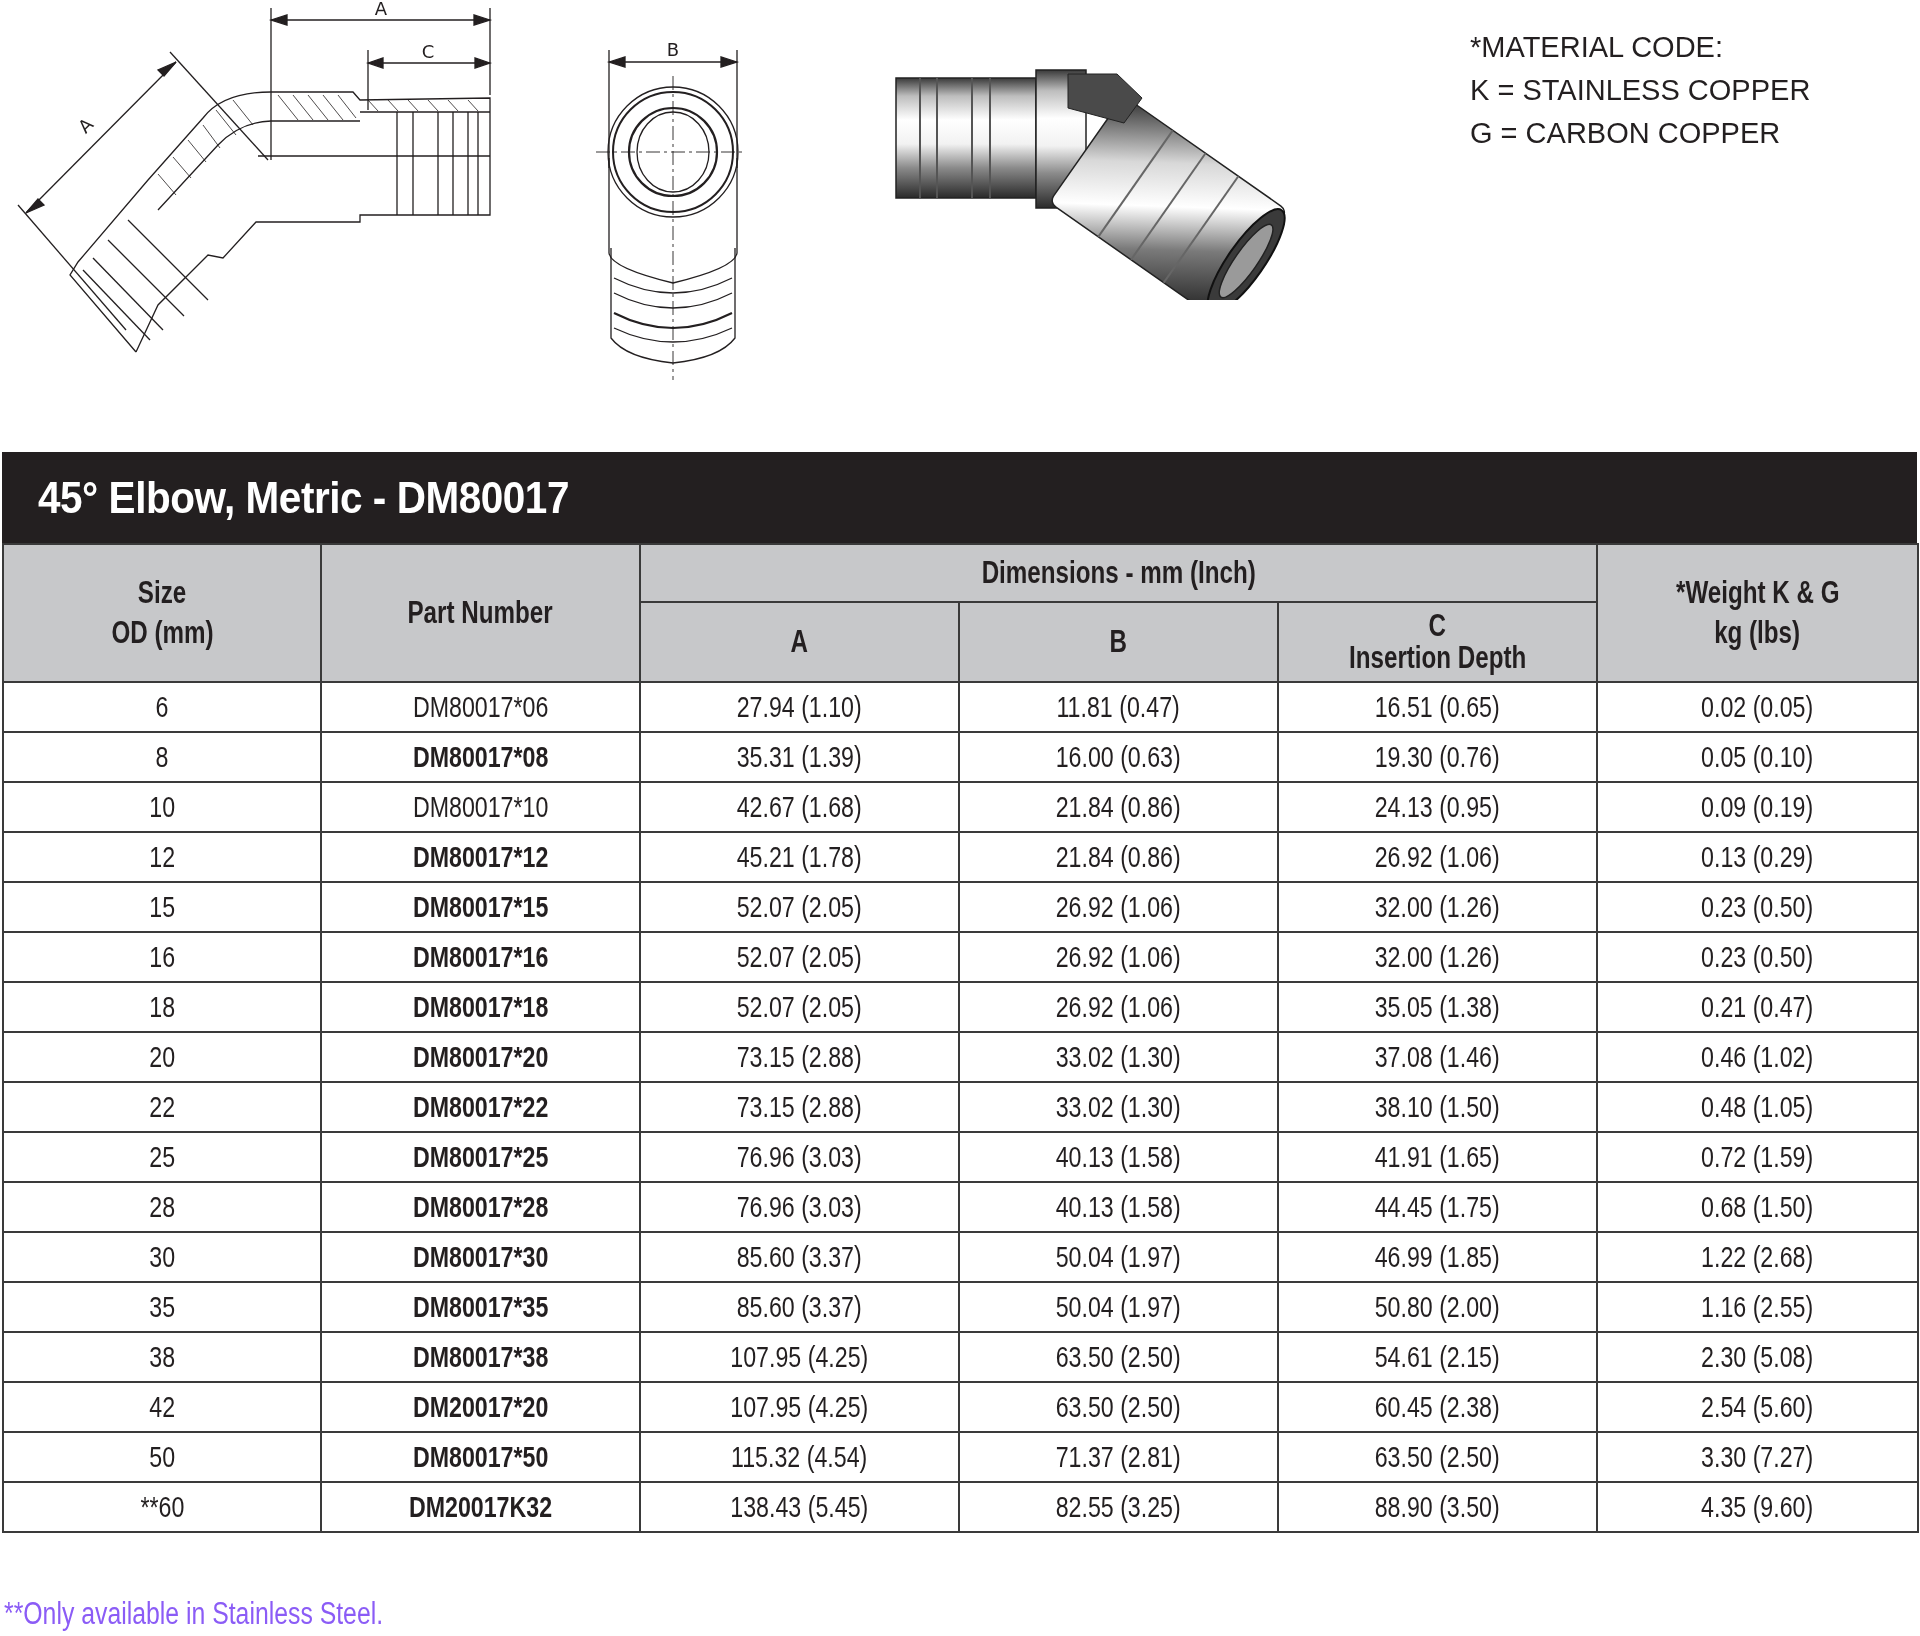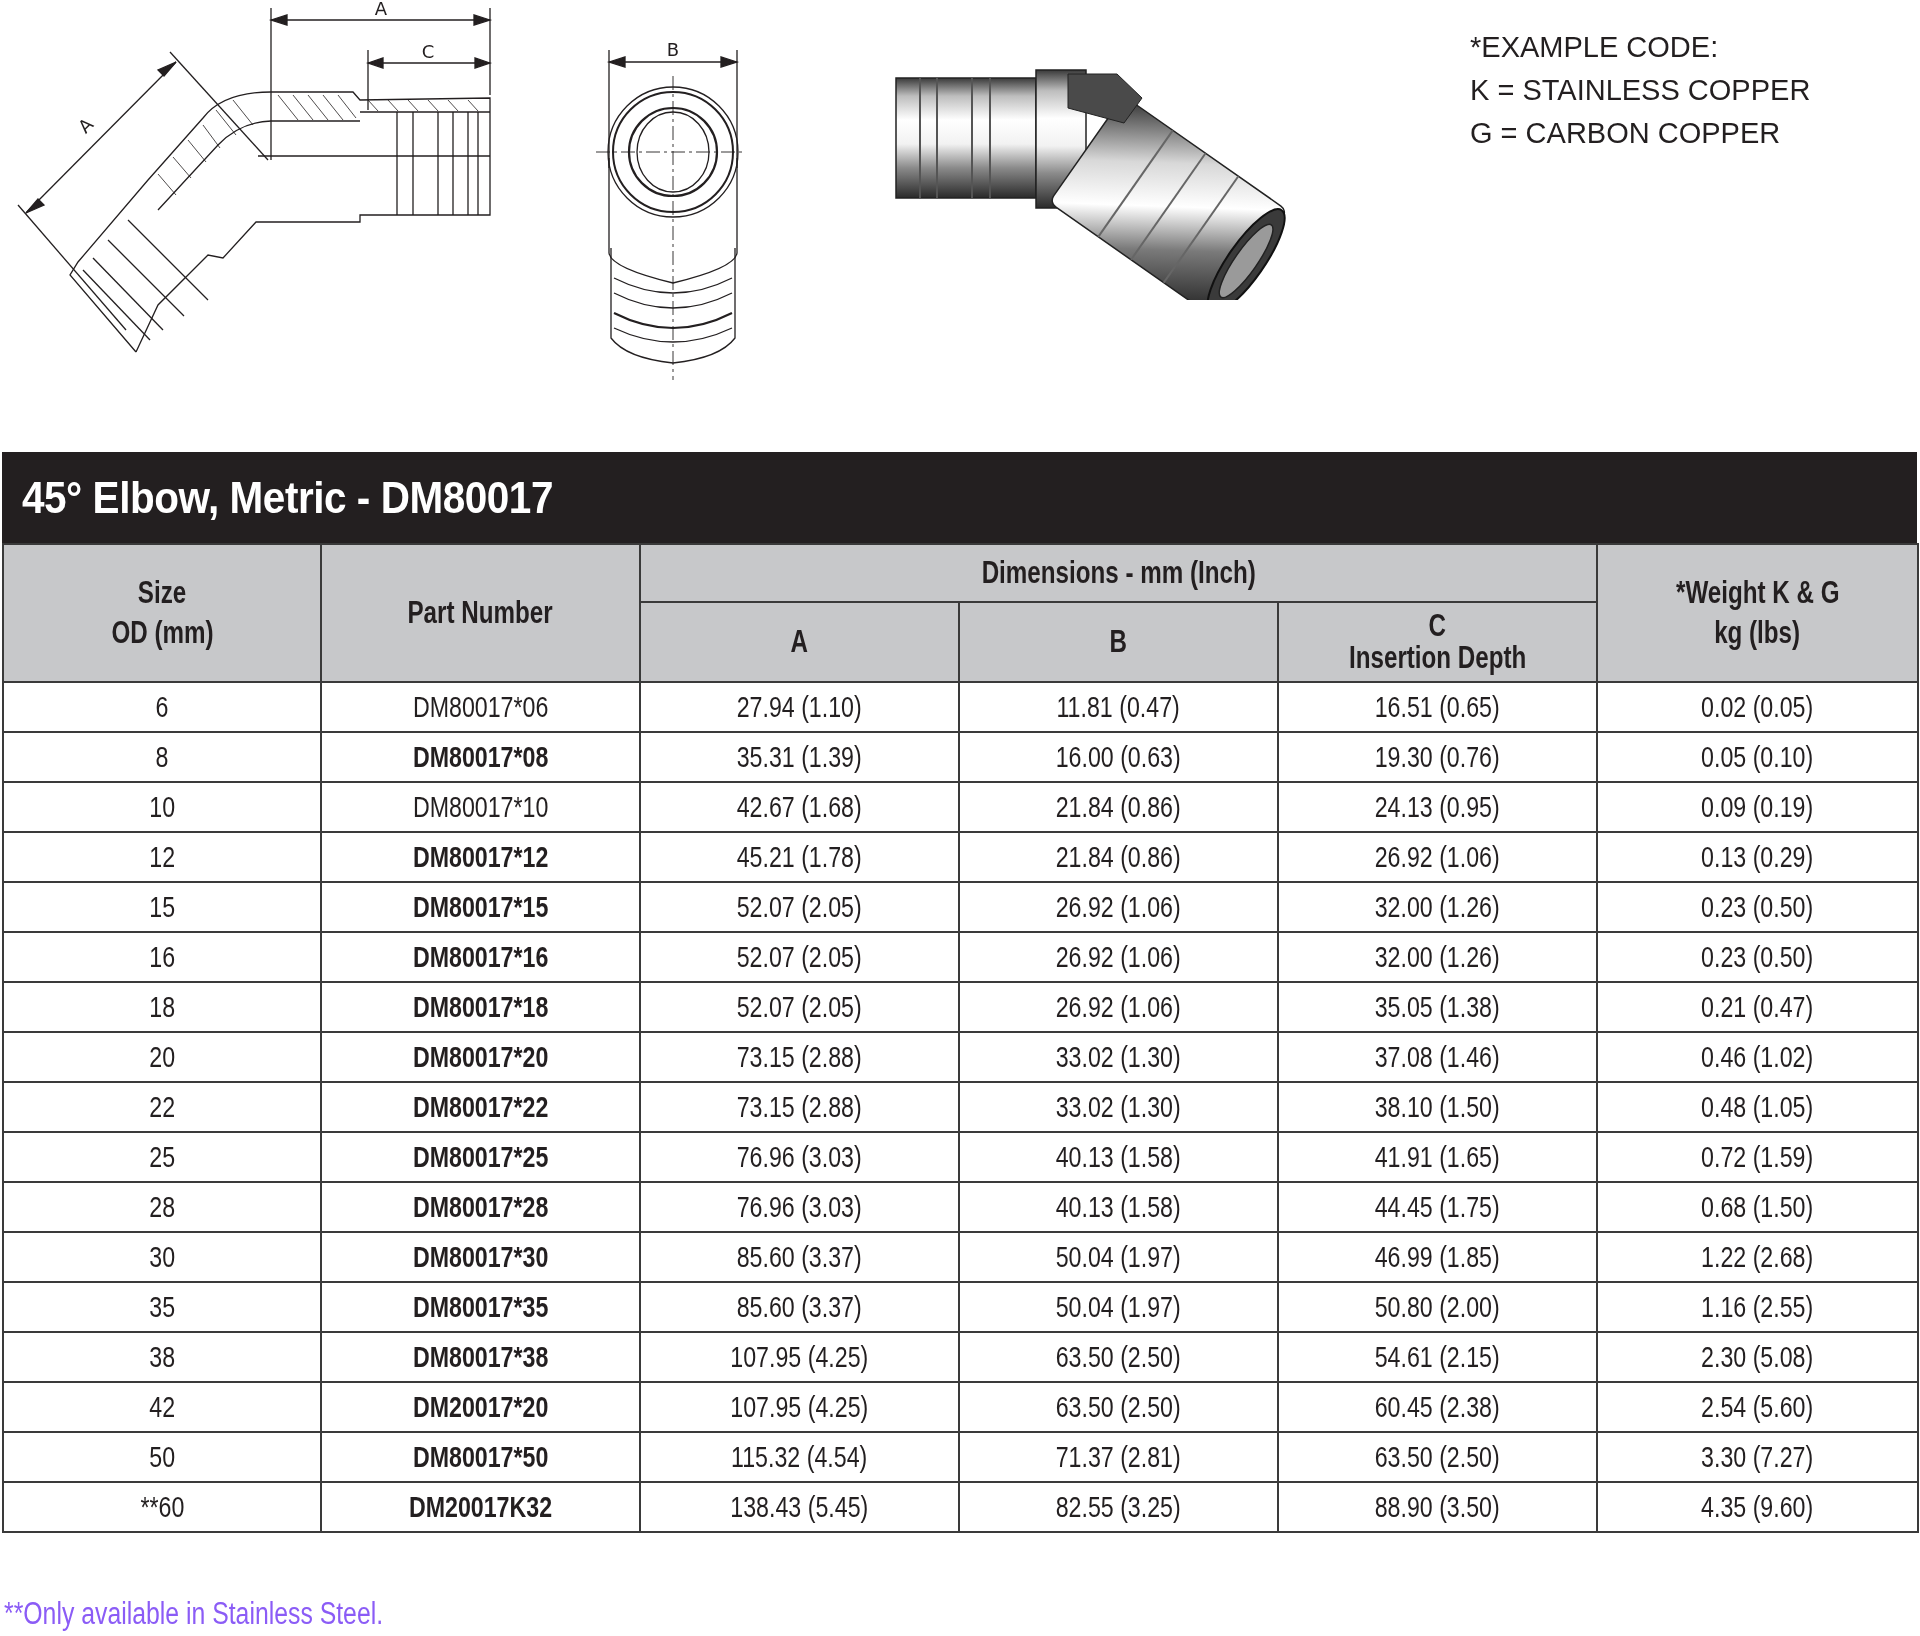--- a/index.html
+++ b/index.html
@@ -13,21 +13,21 @@
     #photo { left: 892px; top: 68px; width: 420px; height: 232px; }
 
     
     #material { left: 1470px; top: 26px; font-size: 29px; line-height: 43px; color: #231f20; }
     #material .line { white-space: nowrap; }
     #material .gap { height: 40px; }
 
     
     #table-wrap { left: 2px; top: 452px; width: 1915px; }
     #title-bar { height: 91px; background: #231f20; color: #ffffff; box-sizing: border-box;
-                 padding-left: 20px; display: flex; align-items: center; }
+                 padding-left: 36px; display: flex; align-items: center; }
     #title-bar span { font-family: "Liberation Sans", sans-serif; font-weight: bold; font-size: 44px;
                       transform: scaleX(0.92); transform-origin: left center; letter-spacing: -0.5px; }
 
     table { border-collapse: collapse; width: 1915px; table-layout: fixed; }
     th, td { border: 2px solid #3a3a3a; text-align: center; padding: 0; }
     th { background: #c7c8ca; font-weight: bold; font-size: 31px; line-height: 40px; color: #231f20;
          font-family: "Liberation Sans Narrow", "Liberation Sans", sans-serif; }
     th .nar { display: inline-block; transform: scaleX(0.78); white-space: nowrap; }
     td { height: 48px; font-size: 29px; color: #231f20; background: #ffffff; }
     td .nar { display: inline-block; transform: scaleX(0.8); white-space: nowrap; }
@@ -163,21 +163,21 @@
       <line x1="290" y1="40" x2="290" y2="170" stroke="#666" stroke-width="2"></line>
       <line x1="330" y1="40" x2="330" y2="170" stroke="#666" stroke-width="2"></line>
       <ellipse cx="385" cy="105" rx="18" ry="62" fill="#3a3a3a" stroke="#111" stroke-width="2"></ellipse>
       <ellipse cx="385" cy="105" rx="11" ry="44" fill="#9a9a9a" stroke="#222" stroke-width="1.5"></ellipse>
     </g>
     <polygon points="176,6 225,6 250,30 232,55 176,40" fill="#4a4a4a" stroke="#222"></polygon>
   </svg>
 </div>
 
 <div id="material" class="abs">
-  <div class="line">*EXAMPLE CODE:</div>
+  <div class="line">*MATERIAL CODE:</div>
   <div class="line">K = STAINLESS COPPER</div>
   <div class="line">G = CARBON COPPER</div>
   <div class="gap"></div>
 </div>
 
 <div id="table-wrap" class="abs">
   <div id="title-bar">
     <span>45° Elbow, Metric - DM80017</span>
   </div>
   <table>

